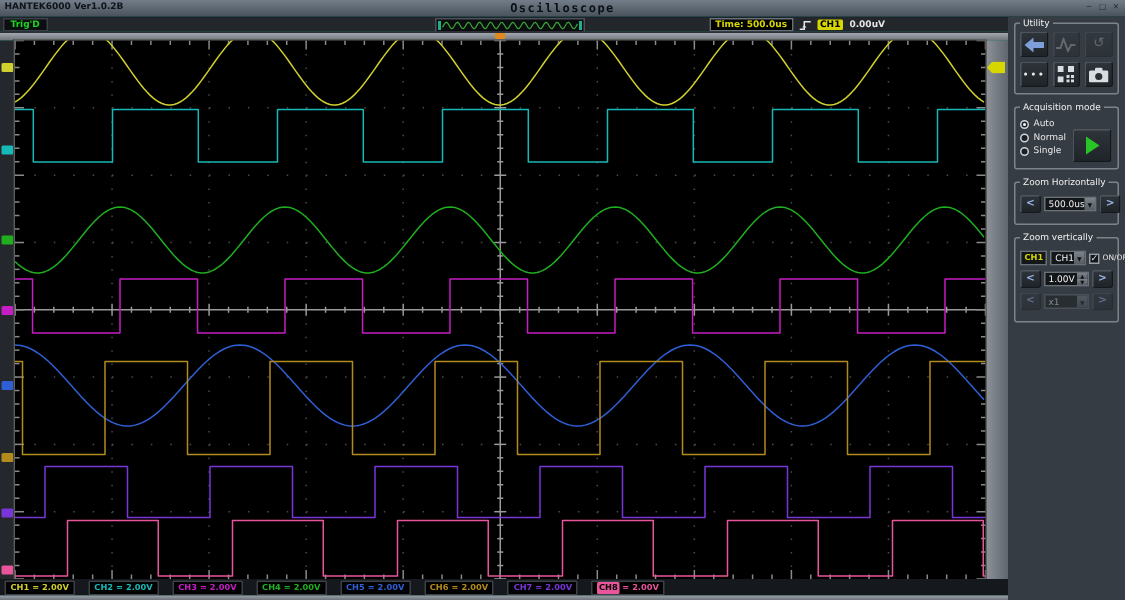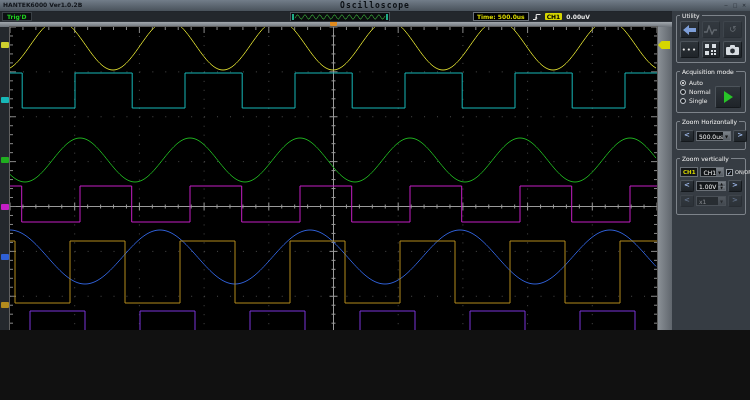--- a/index.html
+++ b/index.html
@@ -1,16 +1,16 @@
 <!DOCTYPE html>
 <html><head>
 <meta charset="utf-8">
 <style>
   html,body{margin:0;padding:0;background:#111;}
-  #app{position:relative;width:750px;height:330px;overflow:hidden;background:#0f766e;
+  #app{position:relative;width:750px;height:400px;overflow:hidden;background:#0f766e;
        font-family:"DejaVu Sans",sans-serif;-webkit-font-smoothing:none;}
 
   
   .titlebar{position:absolute;left:0;top:0;width:750px;height:11px;
     background:linear-gradient(#727d89,#49525b);border-bottom:1px solid #20242a;}
   .app-version{position:absolute;left:3px;top:1px;font-size:6px;font-weight:bold;color:#10141a;}
   .app-title{position:absolute;left:0;top:1px;width:100%;text-align:center;font-size:8px;
     font-weight:bold;letter-spacing:1px;color:#0b0f14;font-family:"DejaVu Sans Mono",monospace;}
   .win-controls{position:absolute;right:3px;top:2px;display:flex;gap:3px;}
   .win-glyph{width:6px;height:6px;font-size:5px;line-height:6px;color:#232a32;text-align:center;}

